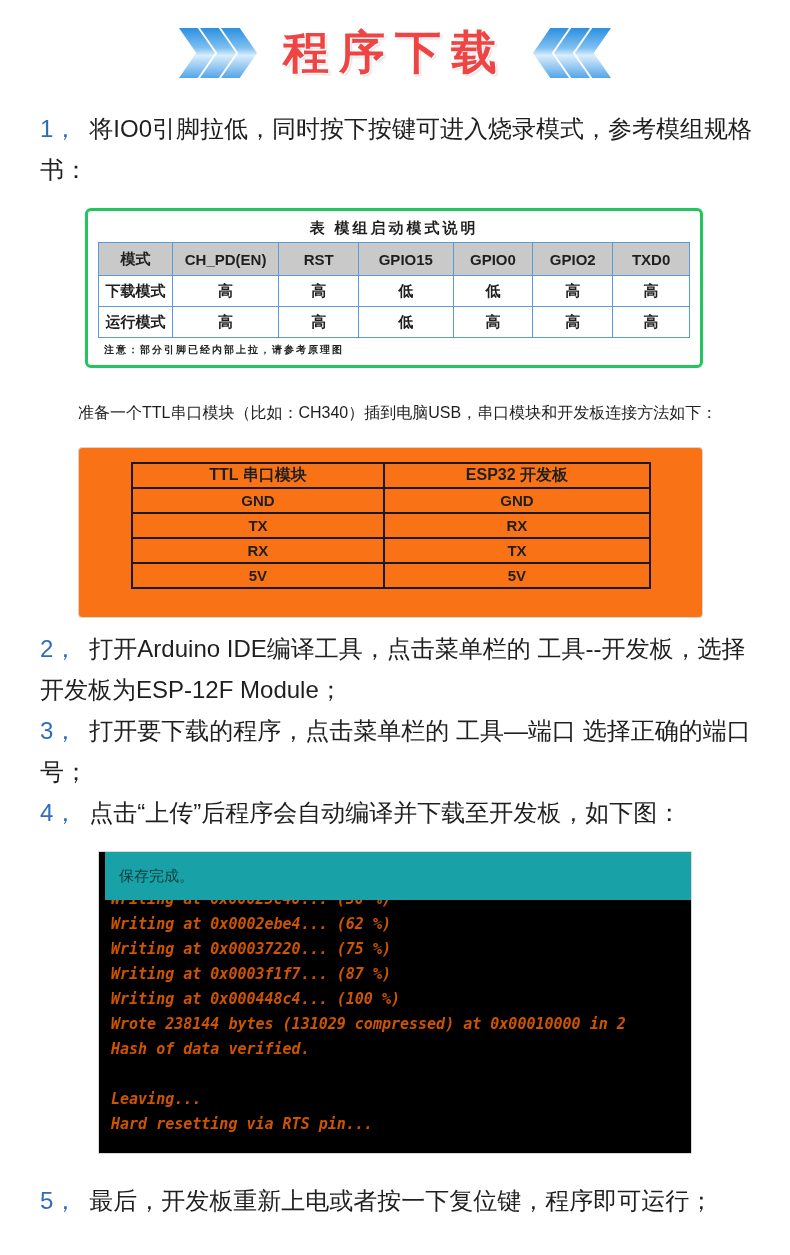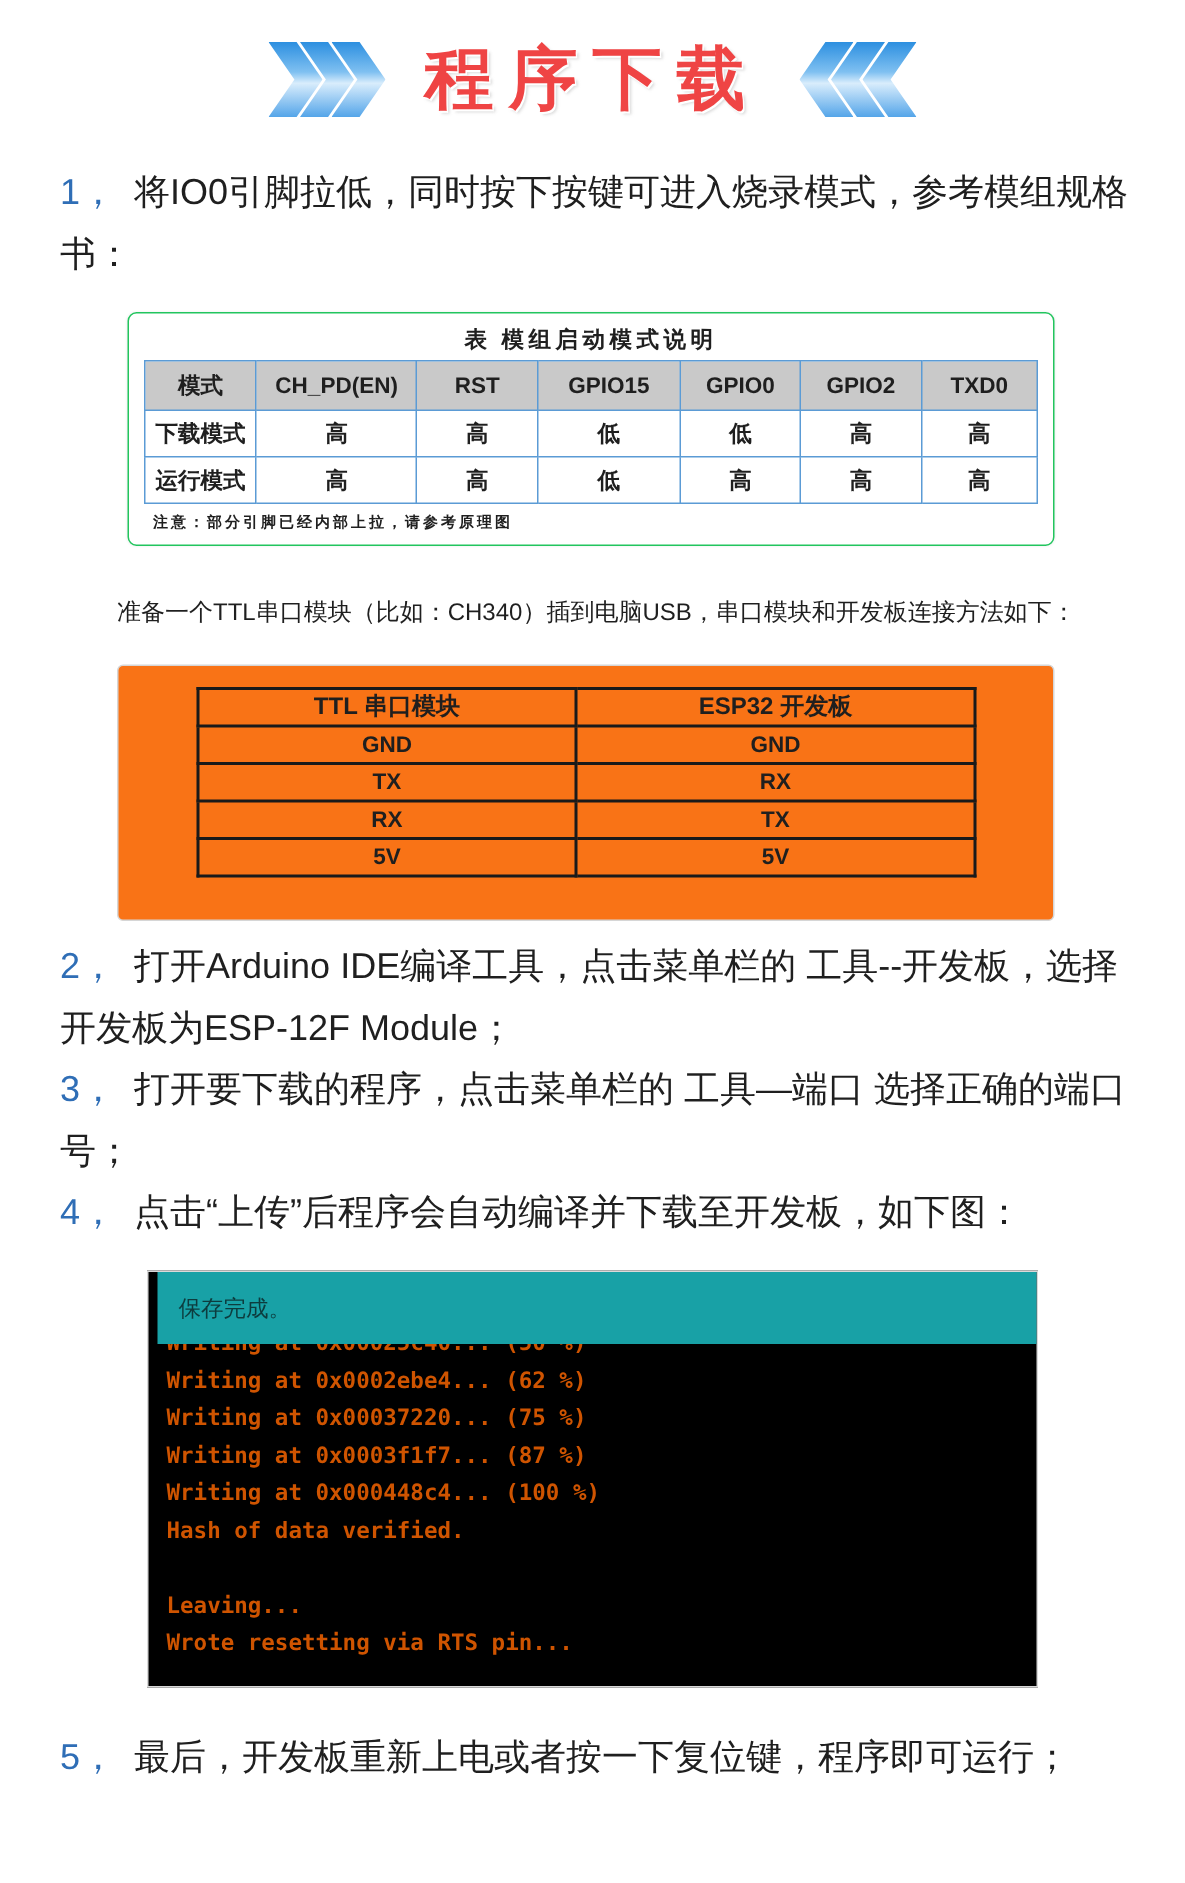--- a/index.html
+++ b/index.html
@@ -35,21 +35,21 @@
     font-size:24px;line-height:41px;
   }
   .step .num{color:#2f6eb6;margin-right:12px;}
   .connector{
     margin:24px 34px 0 78px;
     font-size:16px;line-height:41px;
   }
   
   .card1{
     margin:18px 0 0 85px;width:618px;
-    border:1px solid #22c55e;border-radius:6px;
+    border:3px solid #22c55e;border-radius:6px;
     background:#fff;box-shadow:0 0 2px rgba(0,0,0,.08);
     padding:6px 10px 8px;box-sizing:border-box;
   }
   .tbl-caption{
     text-align:center;font-family:"Liberation Serif","DejaVu Serif",serif;
     font-weight:bold;font-size:15px;letter-spacing:3px;margin:2px 0 4px;
   }
   table.boot{width:100%;border-collapse:collapse;table-layout:fixed;}
   table.boot th,table.boot td{
     border:1px solid #5b9bd5;text-align:center;
@@ -83,21 +83,21 @@
   }
   .term-status{
     margin-left:6px;height:48px;background:#18a1a6;
     display:flex;align-items:center;
     color:#0d3c3e;font-size:15px;padding-left:14px;
   }
   .term-body{
     padding:0 4px 16px 12px;
     font-family:"DejaVu Sans Mono","Liberation Mono",monospace;
     font-size:15px;font-weight:bold;color:#cf5400;
-    line-height:25px;white-space:nowrap;overflow:hidden;
+    line-height:25px;white-space:nowrap;overflow:hidden;font-style:italic;
   }
   .tline{min-height:25px;}
   .tline.clip{height:12px;min-height:12px;overflow:hidden;}
   .tline.clip span{display:block;margin-top:-13px;}
 </style>
 </head>
 <body>
 
 <div class="banner">
   <div class="chev-group">
@@ -198,20 +198,21 @@
     <span>保存完成。</span>
   </div>
   <div class="term-body">
     <div class="tline clip">
         <span>Writing at 0x00025c40... (50 %)</span>
       </div>
     <div class="tline">Writing at 0x0002ebe4... (62 %)</div>
     <div class="tline">Writing at 0x00037220... (75 %)</div>
     <div class="tline">Writing at 0x0003f1f7... (87 %)</div>
     <div class="tline">Writing at 0x000448c4... (100 %)</div>
+    <div class="tline">Wrote 238144 bytes (131029 compressed) at 0x00010000 in 2</div>
     <div class="tline">Hash of data verified.</div>
     <div class="tline"></div>
     <div class="tline">Leaving...</div>
-    <div class="tline">Wrote resetting via RTS pin...</div>
+    <div class="tline">Hard resetting via RTS pin...</div>
   </div>
 </div>
 
 <p class="step" style="margin-top:26px"><span class="num">5，</span><span>最后，开发板重新上电或者按一下复位键，程序即可运行；</span></p>
 
 </body></html>

